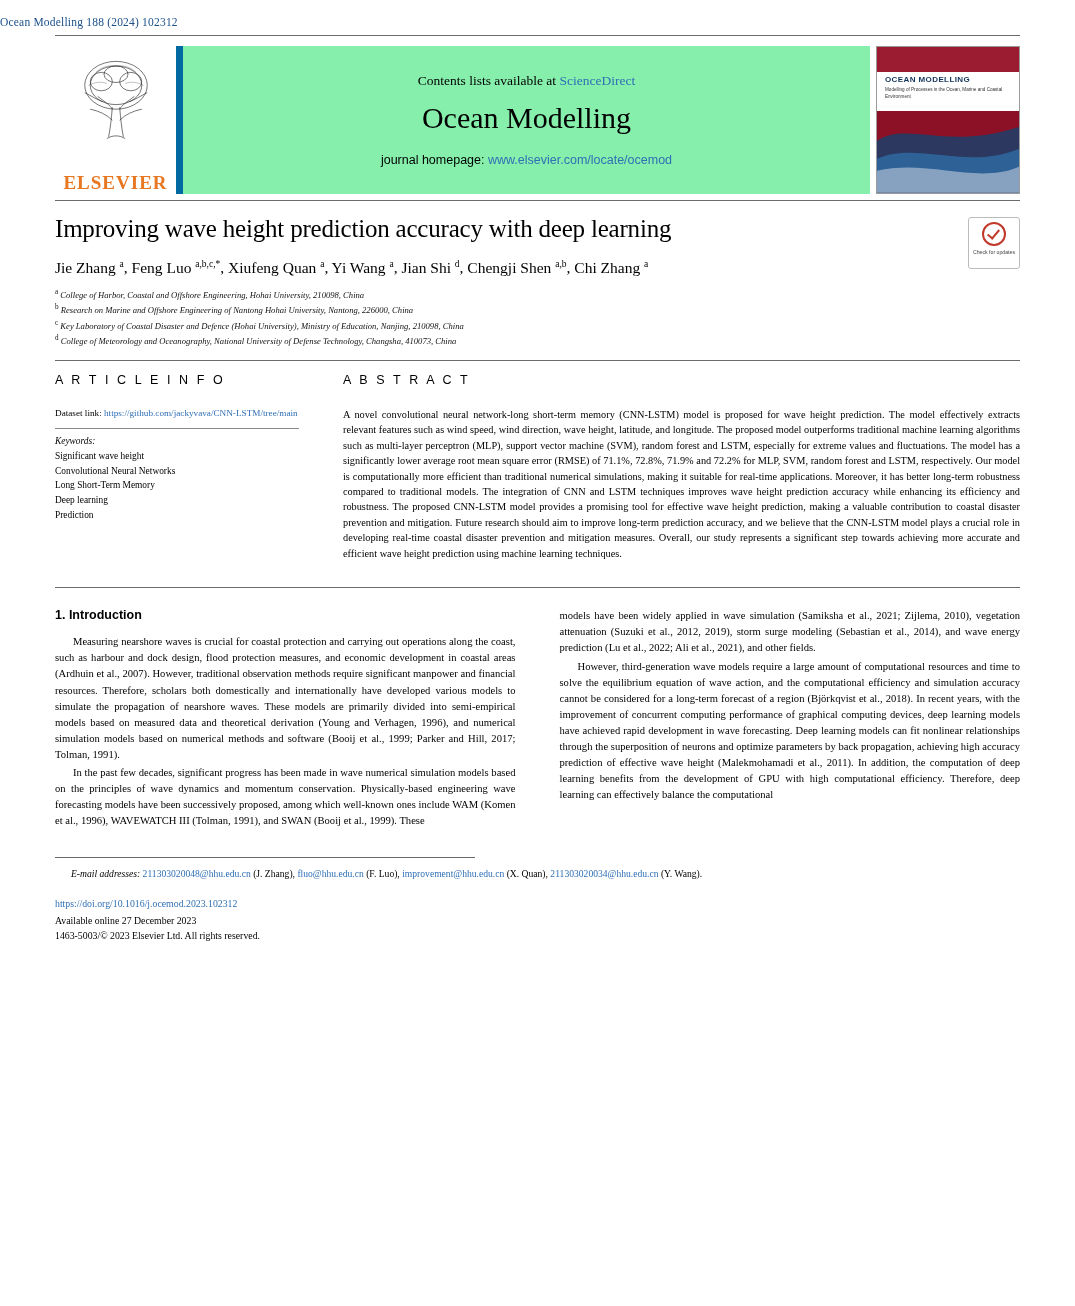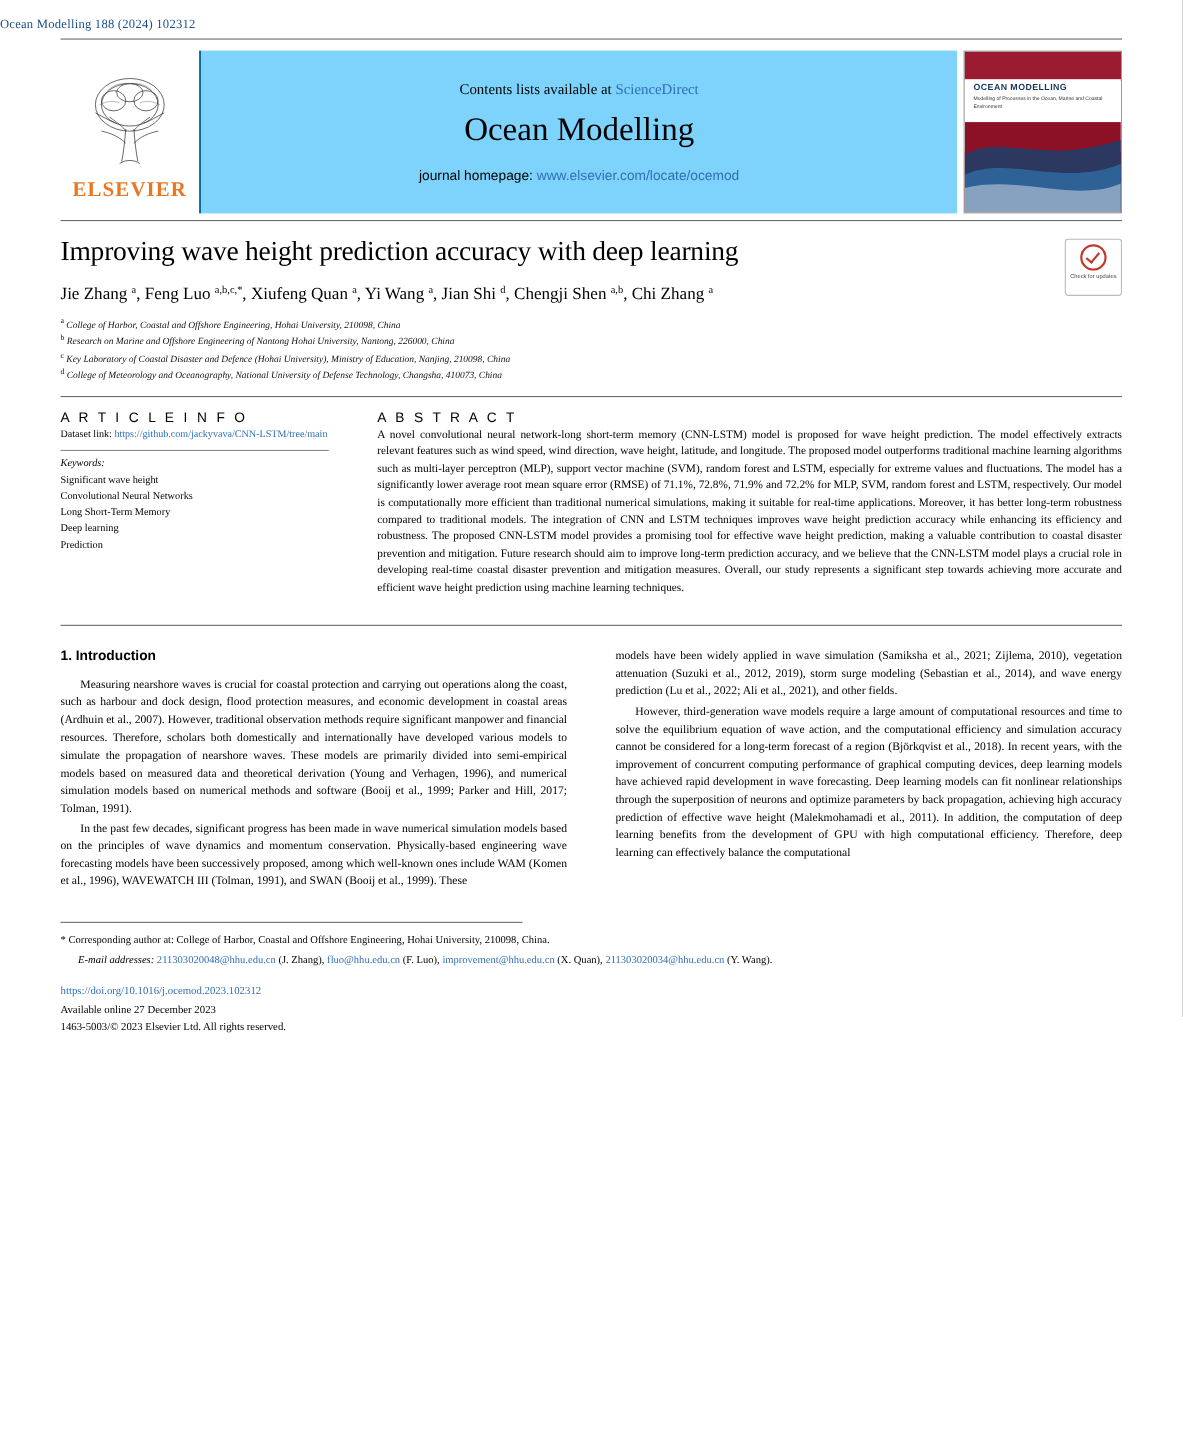--- a/index.html
+++ b/index.html
@@ -32,43 +32,43 @@
 
   
   .masthead {
     margin: 10px 55px 0 55px;
     display: flex;
     align-items: stretch;
     height: 148px;
   }
   .elsevier-logo {
     width: 128px;
-    border-right: 2px solid #0369a1;
+    border-right: 7px solid #0369a1;
     display: flex;
     flex-direction: column;
     align-items: center;
-    justify-content: center;
+    justify-content: space-between;
     padding-top: 6px;
     box-sizing: border-box;
   }
   .tree {
     width: 92px;
     height: 96px;
   }
   .elsevier-word {
     color: #e87722;
     font-family: "Liberation Serif", serif;
     font-size: 19px;
     letter-spacing: 1px;
     margin-top: 4px;
     font-weight: 600;
   }
   .masthead-center {
     flex: 1;
-    background: #7dd3fc;
+    background: #86efac;
     display: flex;
     flex-direction: column;
     align-items: center;
     justify-content: center;
     text-align: center;
     position: relative;
   }
   .contents-line {
     font-size: 13.5px;
     margin-bottom: 12px;
@@ -204,21 +204,21 @@
     margin: 12px 55px 0 55px;
     display: flex;
     gap: 28px;
   }
   .col-info { width: 260px; }
   .col-abstract { flex: 1; }
   .section-label {
     font-family: "Liberation Sans", sans-serif;
     font-size: 12.5px;
     letter-spacing: 2.6px;
-    margin-bottom: 1px;
+    margin-bottom: 20px;
   }
   .dataset-link {
     font-size: 9.2px;
     line-height: 1.45;
     margin-bottom: 8px;
   }
   .dataset-link a, .link { color: #2f6fb5; text-decoration: none; }
   .kw-rule {
     border-top: 1px solid #8a8a8a;
     margin: 6px 0 7px 0;
@@ -399,21 +399,20 @@
       <p class="para">In the past few decades, significant progress has been made in wave numerical simulation models based on the principles of wave dynamics and momentum conservation. Physically-based engineering wave forecasting models have been successively proposed, among which well-known ones include WAM (Komen et al., 1996), WAVEWATCH III (Tolman, 1991), and SWAN (Booij et al., 1999). These</p>
     </div>
     <div class="bcol">
       <p class="para noindent">models have been widely applied in wave simulation (Samiksha et al., 2021; Zijlema, 2010), vegetation attenuation (Suzuki et al., 2012, 2019), storm surge modeling (Sebastian et al., 2014), and wave energy prediction (Lu et al., 2022; Ali et al., 2021), and other fields.</p>
       <p class="para">However, third-generation wave models require a large amount of computational resources and time to solve the equilibrium equation of wave action, and the computational efficiency and simulation accuracy cannot be considered for a long-term forecast of a region (Björkqvist et al., 2018). In recent years, with the improvement of concurrent computing performance of graphical computing devices, deep learning models have achieved rapid development in wave forecasting. Deep learning models can fit nonlinear relationships through the superposition of neurons and optimize parameters by back propagation, achieving high accuracy prediction of effective wave height (Malekmohamadi et al., 2011). In addition, the computation of deep learning benefits from the development of GPU with high computational efficiency. Therefore, deep learning can effectively balance the computational</p>
     </div>
   </div>
 
   <div class="foot-rule"></div>
   <div class="footnotes">
-    <div class="fn-corr">*  Corresponding author at: College of Harbor, Coastal and Offshore Engineering, Hohai University, 210098, China.</div>
     <div class="fn-email">
       <i>E-mail addresses:</i>
       <span>
         <span class="link">211303020048@hhu.edu.cn</span> (J. Zhang),
         <span class="link">fluo@hhu.edu.cn</span> (F. Luo),
         <span class="link">improvement@hhu.edu.cn</span> (X. Quan),
         <span class="link">211303020034@hhu.edu.cn</span> (Y. Wang).
       </span>
     </div>
   </div>

